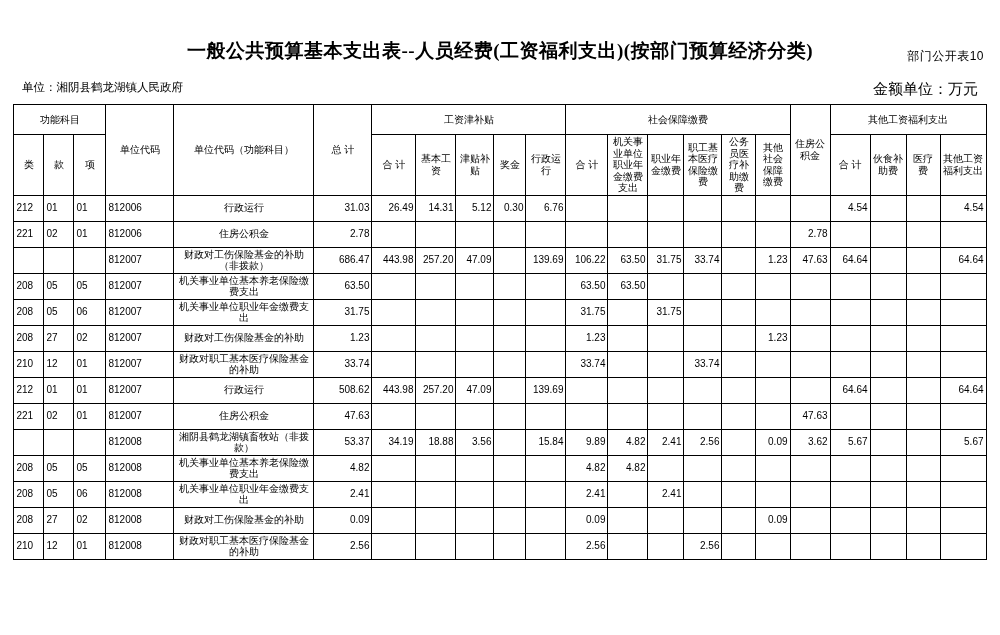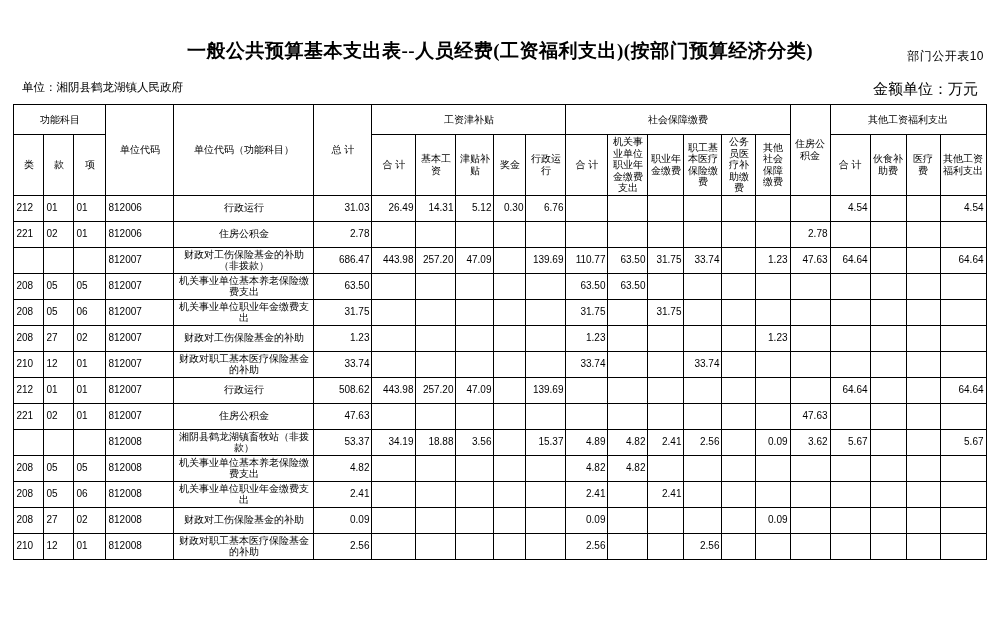--- a/index.html
+++ b/index.html
@@ -222,21 +222,21 @@
           <td class="code"></td>
           <td class="code"></td>
           <td class="code">812007</td>
           <td class="name">财政对工伤保险基金的补助（非拨款）</td>
           <td class="num">686.47</td>
           <td class="num">443.98</td>
           <td class="num">257.20</td>
           <td class="num">47.09</td>
           <td class="num"></td>
           <td class="num">139.69</td>
-          <td class="num">110.77</td>
+          <td class="num">106.22</td>
           <td class="num">63.50</td>
           <td class="num">31.75</td>
           <td class="num">33.74</td>
           <td class="num"></td>
           <td class="num">1.23</td>
           <td class="num">47.63</td>
           <td class="num">64.64</td>
           <td class="num"></td>
           <td class="num"></td>
           <td class="num">64.64</td>
@@ -389,22 +389,22 @@
           <td class="code"></td>
           <td class="code"></td>
           <td class="code"></td>
           <td class="code">812008</td>
           <td class="name">湘阴县鹤龙湖镇畜牧站（非拨款）</td>
           <td class="num">53.37</td>
           <td class="num">34.19</td>
           <td class="num">18.88</td>
           <td class="num">3.56</td>
           <td class="num"></td>
-          <td class="num">15.37</td>
-          <td class="num">4.89</td>
+          <td class="num">15.84</td>
+          <td class="num">9.89</td>
           <td class="num">4.82</td>
           <td class="num">2.41</td>
           <td class="num">2.56</td>
           <td class="num"></td>
           <td class="num">0.09</td>
           <td class="num">3.62</td>
           <td class="num">5.67</td>
           <td class="num"></td>
           <td class="num"></td>
           <td class="num">5.67</td>

